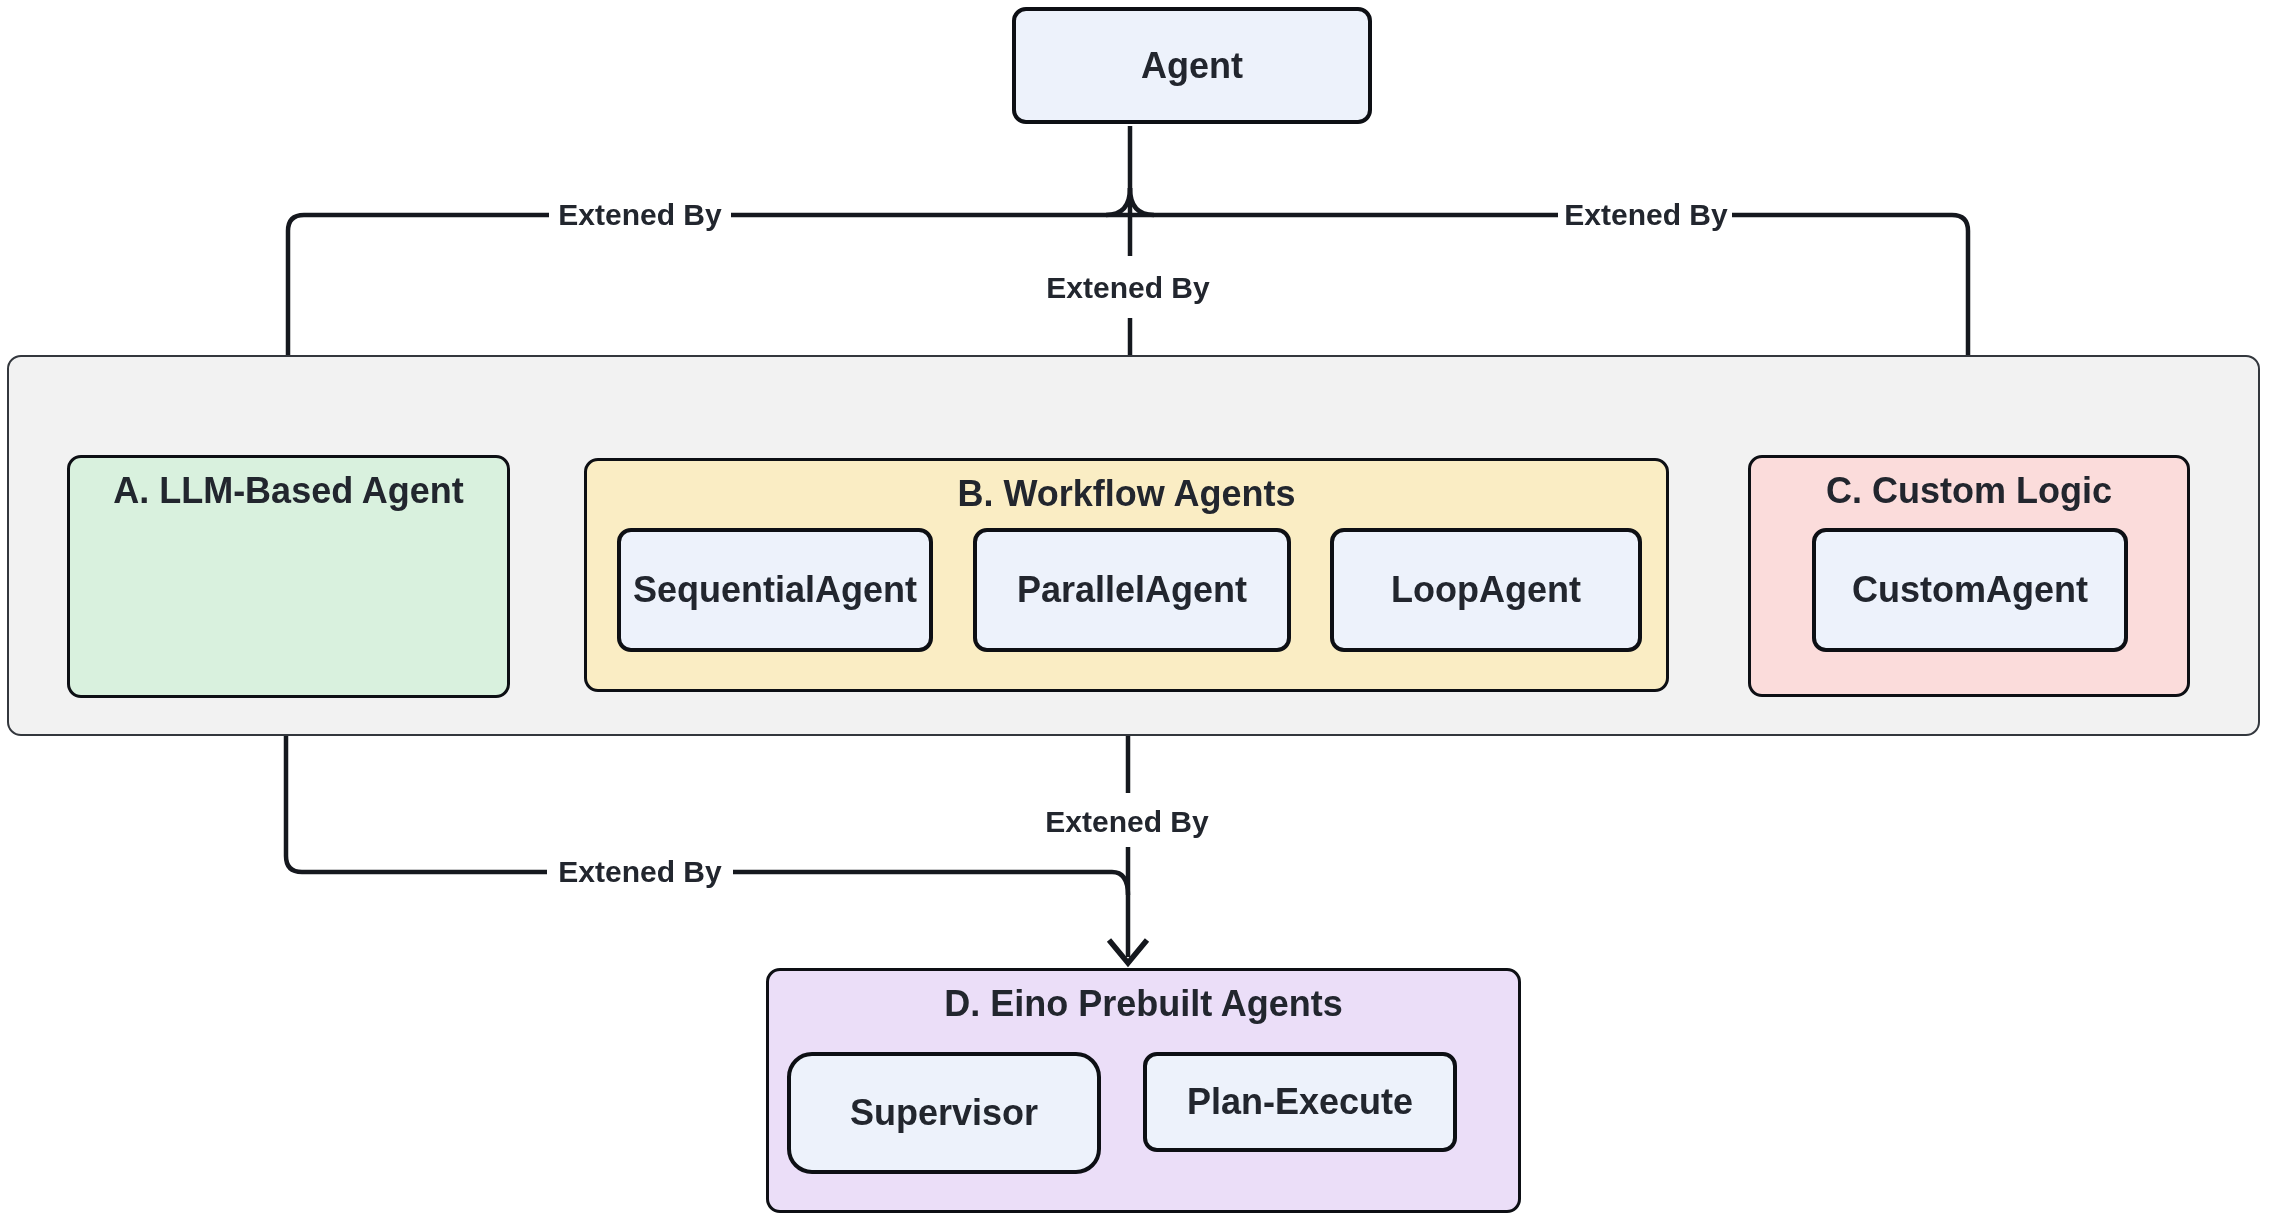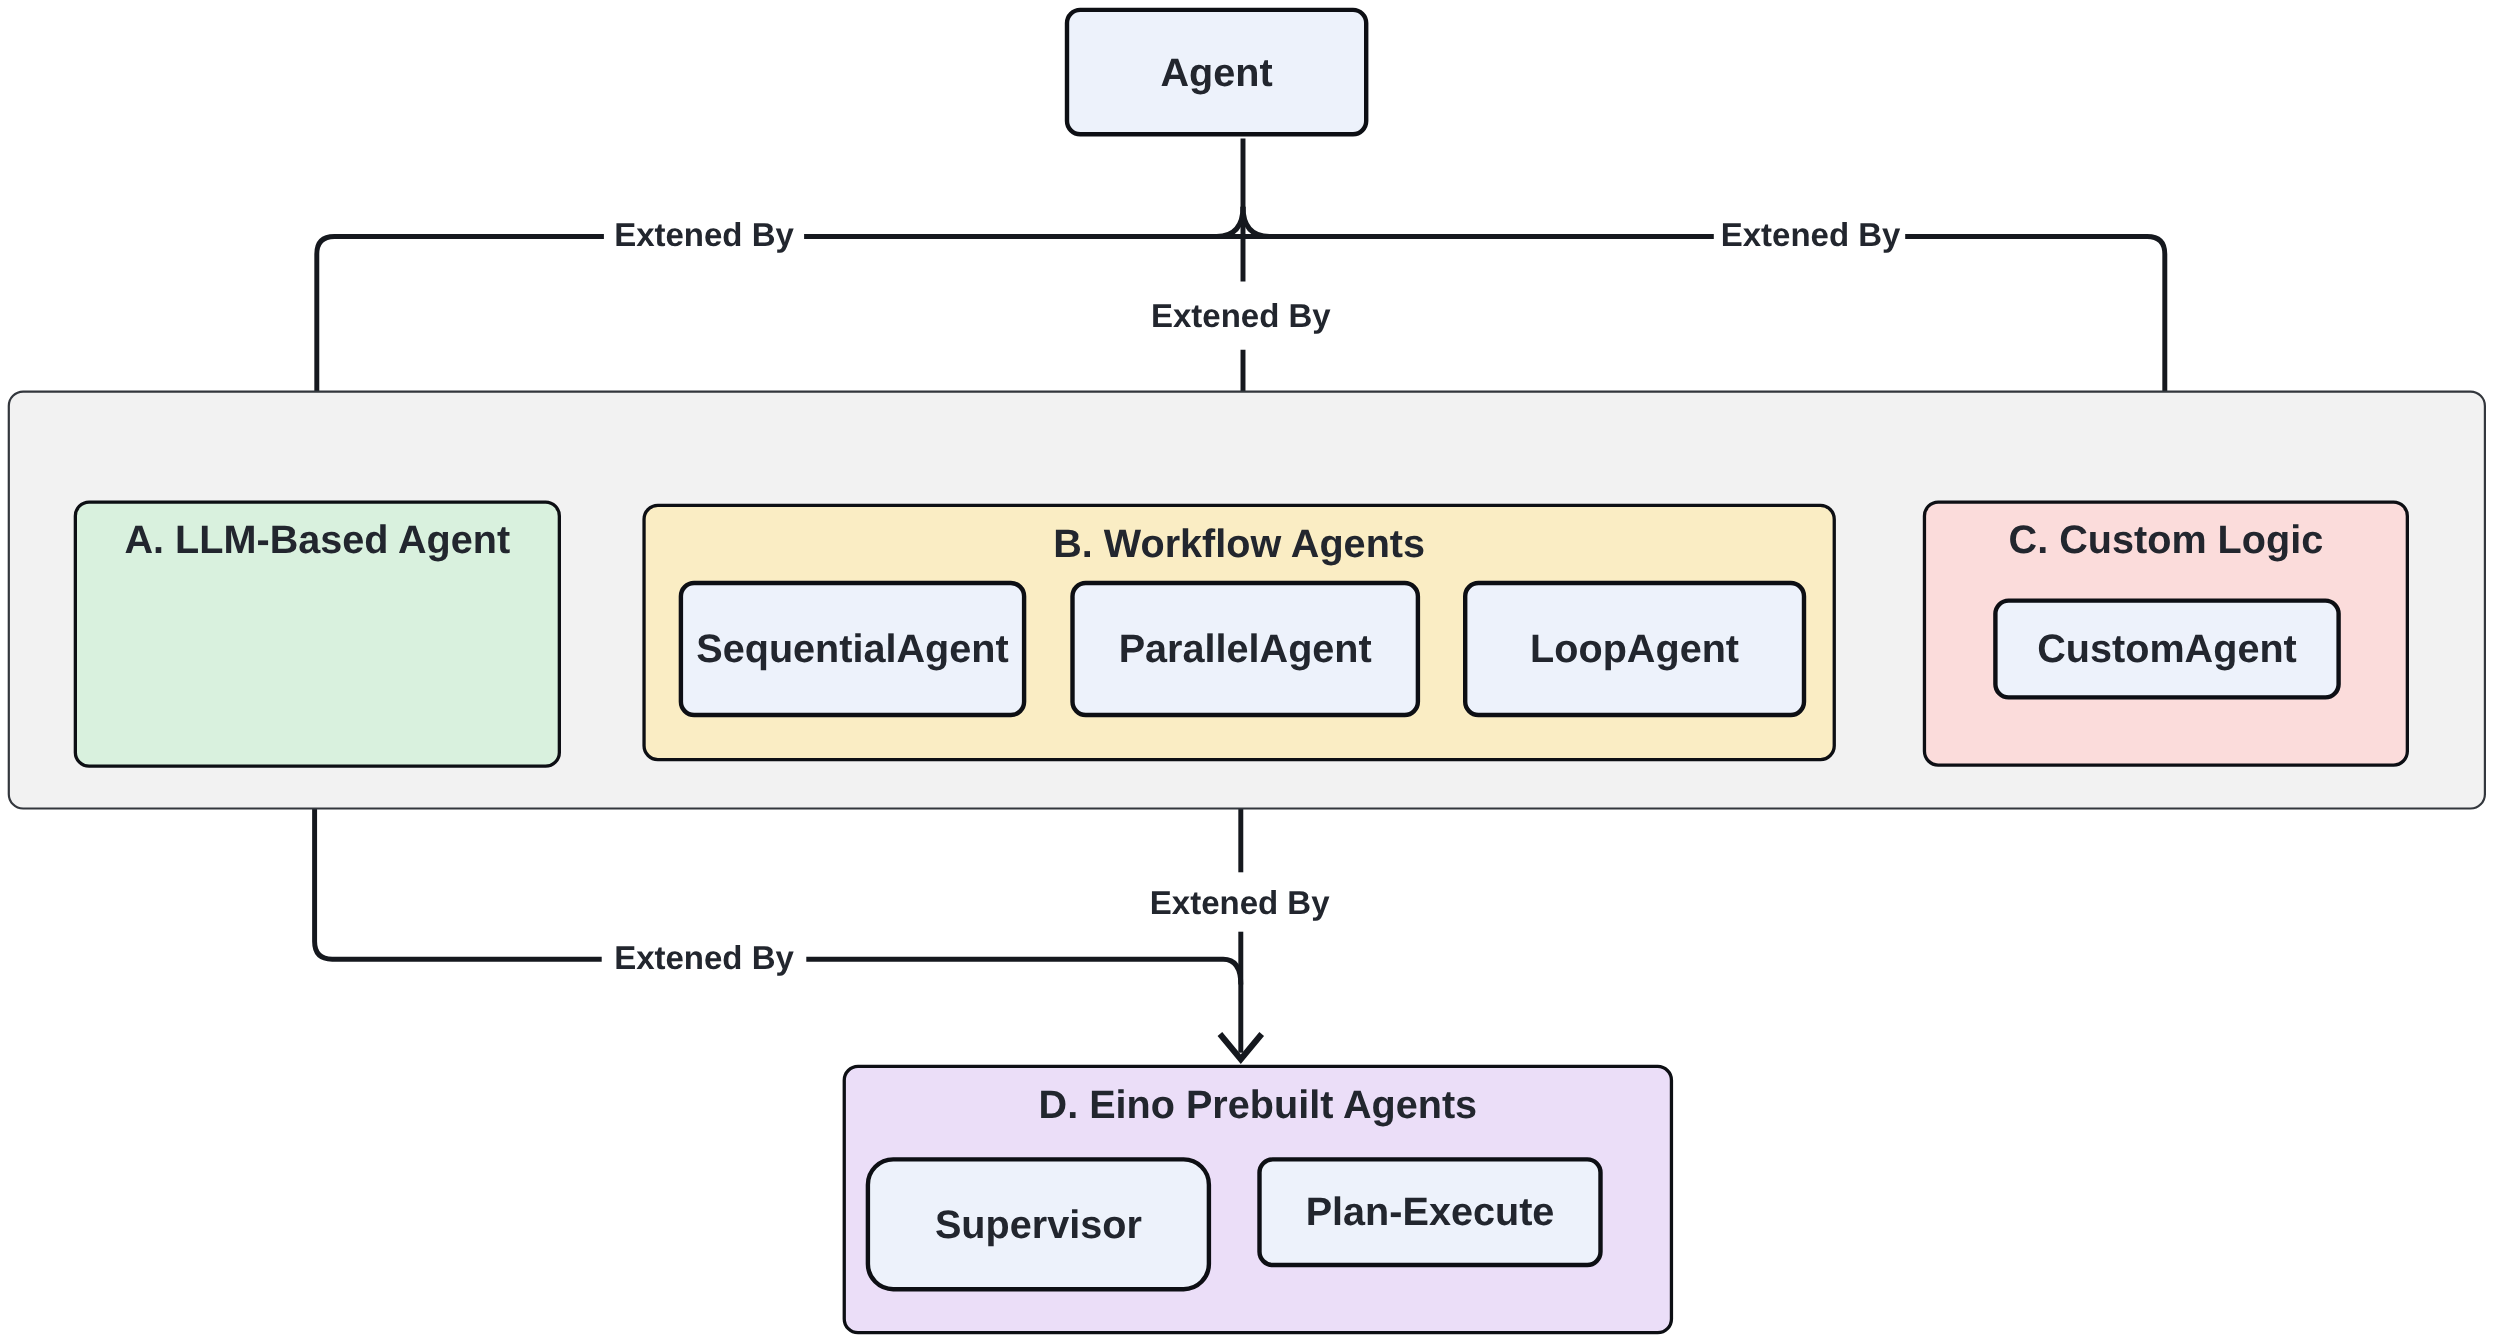--- a/index.html
+++ b/index.html
@@ -68,39 +68,39 @@
     <path d="M286 698 V856 Q286 872 302 872 H547"></path>
     <path d="M733 872 H1112 Q1128 872 1128 895"></path>
   </svg>
 
   <div class="edge-label" style="left:640px;top:197px;">Extened By</div>
   <div class="edge-label" style="left:1128px;top:270px;">Extened By</div>
   <div class="edge-label" style="left:1646px;top:197px;">Extened By</div>
   <div class="edge-label" style="left:1127px;top:804px;">Extened By</div>
   <div class="edge-label" style="left:640px;top:854px;">Extened By</div>
 
-  <div class="node" style="left:968px;top:7px;width:276px;height:117px;">Agent</div>
+  <div class="node" style="left:1012px;top:7px;width:360px;height:117px;">Agent</div>
 
   <div class="container-box" style="left: 7px; top: 355px; width: 2253px; height: 381px; background: rgb(242, 242, 242);"></div>
 
   <div class="group" style="left: 67px; top: 455px; width: 443px; height: 243px; background: rgb(217, 241, 222);">
     <div class="group-title">A. LLM-Based Agent</div>
   </div>
 
   <div class="group" style="left: 584px; top: 458px; width: 1085px; height: 234px; background: rgb(250, 237, 196);">
     <div class="group-title">B. Workflow Agents</div>
   </div>
   <div class="node" style="left:617px;top:528px;width:316px;height:124px;">SequentialAgent</div>
   <div class="node" style="left:973px;top:528px;width:318px;height:124px;">ParallelAgent</div>
   <div class="node" style="left:1330px;top:528px;width:312px;height:124px;">LoopAgent</div>
 
   <div class="group" style="left: 1748px; top: 455px; width: 442px; height: 242px; background: rgb(251, 220, 219);">
     <div class="group-title">C. Custom Logic</div>
   </div>
-  <div class="node" style="left:1812px;top:528px;width:316px;height:92px;margin-top:16px;">CustomAgent</div>
+  <div class="node" style="left:1812px;top:528px;width:316px;height:124px;">CustomAgent</div>
 
   <div class="group" style="left: 766px; top: 968px; width: 755px; height: 245px; background: rgb(235, 222, 248); padding-left: 16px;">
     <div class="group-title">D. Eino Prebuilt Agents</div>
   </div>
   <div class="node" style="left:787px;top:1052px;width:314px;height:122px;border-radius:25px;">Supervisor</div>
   <div class="node" style="left:1143px;top:1052px;width:314px;height:100px;">Plan-Execute</div>
 
 </div>
 
 </body></html>

